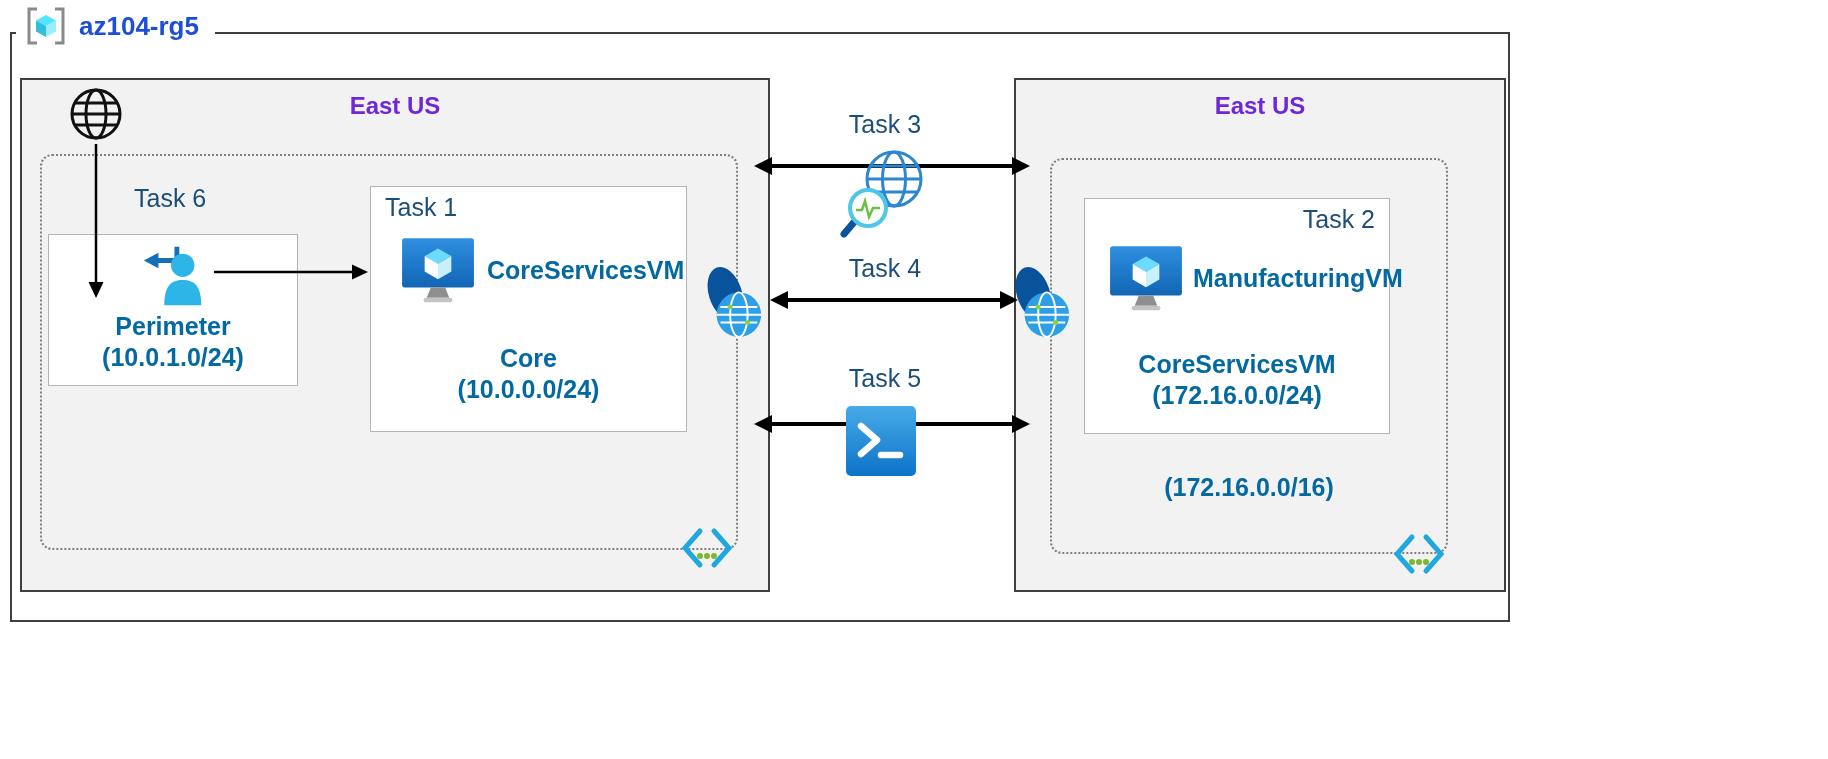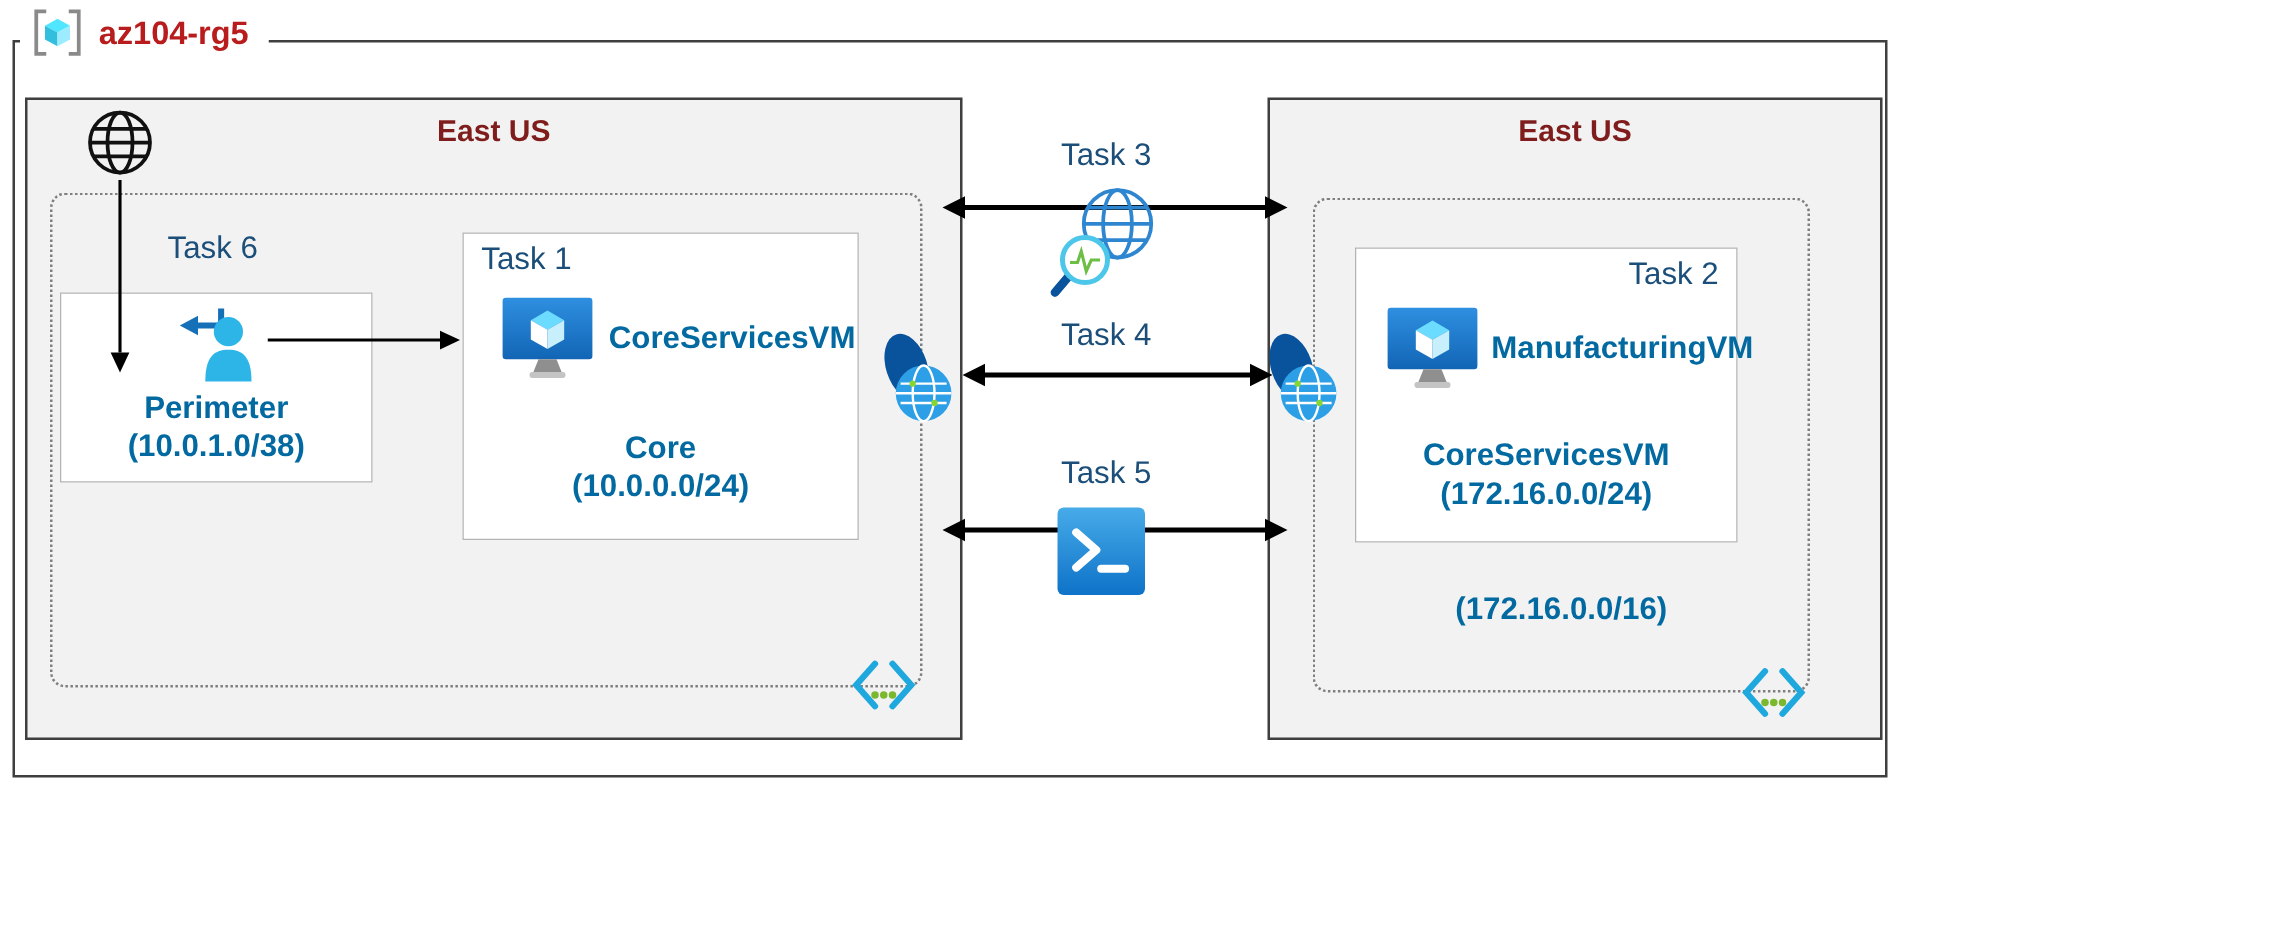--- a/index.html
+++ b/index.html
@@ -4,26 +4,26 @@
 <style>
   * { margin:0; padding:0; box-sizing:border-box; }
   body { background:#ffffff; font-family:"Liberation Sans", sans-serif; }
   .canvas { position:relative; width:1828px; height:759px; background:#ffffff; overflow:hidden; }
   .abs { position:absolute; }
 
   .outer-box { left:10px; top:32px; width:1500px; height:590px; border:2px solid #3f3f3f; background:#ffffff; z-index:0; }
 
   .rg-label { left:16px; top:0px; height:52px; display:flex; align-items:center; gap:9px;
               background:#ffffff; padding:0 16px 0 6px; z-index:6; }
-  .rg-label .rg-text { font-size:26px; font-weight:bold; color:#b91c1c; }
+  .rg-label .rg-text { font-size:26px; font-weight:bold; color:#1d4ed8; }
 
   .region { background:#f2f2f2; border:2px solid #3f3f3f; z-index:1; }
   .region-left  { left:20px;   top:78px; width:750px; height:514px; }
   .region-right { left:1014px; top:78px; width:492px; height:514px; }
-  .region-title { top:12px; left:0; width:100%; text-align:center; font-size:24px; font-weight:bold; color:#7f1d1d; }
+  .region-title { top:12px; left:0; width:100%; text-align:center; font-size:24px; font-weight:bold; color:#6d28d9; }
 
   .dotted-box { border:2px dotted #7f7f7f; border-radius:12px; z-index:1; }
   .dotted-left  { left:18px; top:74px;  width:698px; height:396px; }
   .dotted-right { left:34px; top:78px;  width:398px; height:396px; }
 
   .white-box { background:#ffffff; border:1px solid #b4b4b4; z-index:2; }
 
   .task-label { font-size:25px; font-weight:normal; color:#1b4e79; z-index:3; }
 
   .name-line { font-size:25px; font-weight:bold; color:#0369a1; line-height:31px; }
@@ -88,21 +88,21 @@
     <div class="abs white-box perimeter-box">
       <span class="icon-layer" style="margin-top:6px;">
         <svg width="82" height="70" viewBox="0 0 84 72">
           <path d="M46 6 V20 H26" stroke="#1570b8" stroke-width="5" fill="none"></path>
           <polygon points="12,20 27,12 27,28" fill="#1570b8"></polygon>
           <circle cx="52" cy="25" r="12" fill="#2eb5e8"></circle>
           <path d="M33 66 C33 46 40 40 52 40 C64 40 71 46 71 66 Z" fill="#2eb5e8"></path>
         </svg>
       </span>
       <div class="name-line center-text">Perimeter</div>
-      <div class="name-line center-text">(10.0.1.0/38)</div>
+      <div class="name-line center-text">(10.0.1.0/24)</div>
     </div>
 
     <span class="abs arrow-layer" style="left:192px; top:180px;">
       <svg width="156" height="24" viewBox="0 0 156 24">
         <line x1="0" y1="12" x2="140" y2="12" stroke="#000" stroke-width="2.5"></line>
         <polygon points="154,12 138,4.5 138,19.5" fill="#000"></polygon>
       </svg>
     </span>
 
     <div class="abs white-box task1-box">

